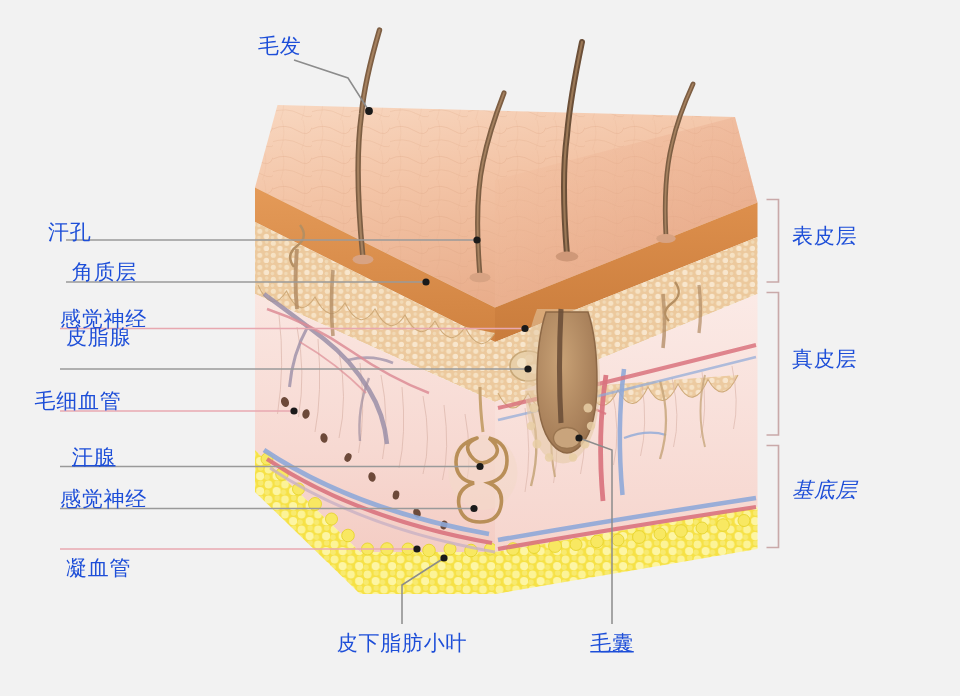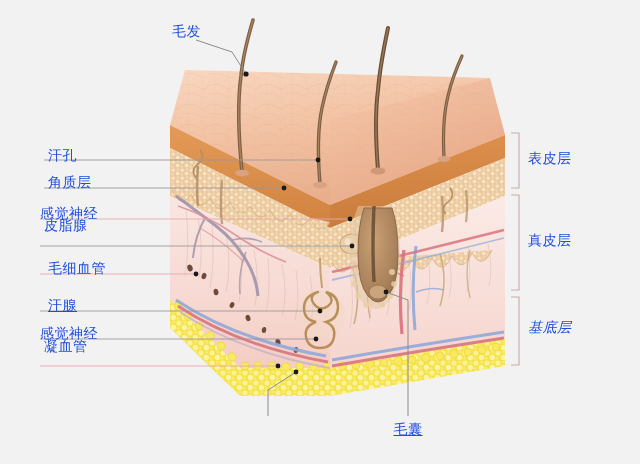--- a/index.html
+++ b/index.html
@@ -382,29 +382,30 @@
       </g>
     </g>
 
     <g fill="none" stroke="#c9a9a9" stroke-width="1.1">
       <path d="M511,133 L519,133 L519,188 L511,188"></path>
       <path d="M511,195 L519,195 L519,290 L511,290"></path>
       <path d="M511,297 L519,297 L519,365 L511,365"></path>
     </g>
   </svg>
 
-  <div class="lbl lbl-left" style="left:48px;  top:148px;">汗孔</div>
+  <div class="lbl lbl-left" style="left:32px;  top:148px;">汗孔</div>
   <div class="lbl lbl-left" style="left:48px;  top:175px;text-align:right;">角质层</div>
   <div class="lbl lbl-left" style="left:40px;  top:206px;">感觉神经</div>
   <div class="lbl lbl-left" style="left:44px;  top:218px;">皮脂腺</div>
-  <div class="lbl lbl-left" style="left:48px;  top:261px;">毛细血管</div>
+  <div class="lbl lbl-left" style="left:23px;  top:261px;">毛细血管</div>
   <div class="lbl lbl-left" style="left:48px;  top:298px;text-decoration:underline;">汗腺</div>
   <div class="lbl lbl-left" style="left:40px;  top:326px;">感觉神经</div>
-  <div class="lbl lbl-left" style="left:44px;  top:339px;">凝血管</div>
+  <div class="lbl lbl-left" style="left:44px;  top:372px;">凝血管</div>
 
   <div class="lbl lbl-right" style="left:528px; top:151px;">表皮层</div>
   <div class="lbl lbl-right" style="left:528px; top:233px;">真皮层</div>
   <div class="lbl lbl-right" style="left:528px; top:320px;font-style:italic;">基底层</div>
 
   <div class="lbl lbl-left" style="left:172px; top:24px;">毛发</div>
+  <div class="lbl lbl-center" style="left:268px; top:422px;">皮下脂肪小叶</div>
   <div class="lbl lbl-center" style="left:408px; top:422px;text-decoration:underline;">毛囊</div>
 
 </div>
 
 </body></html>

